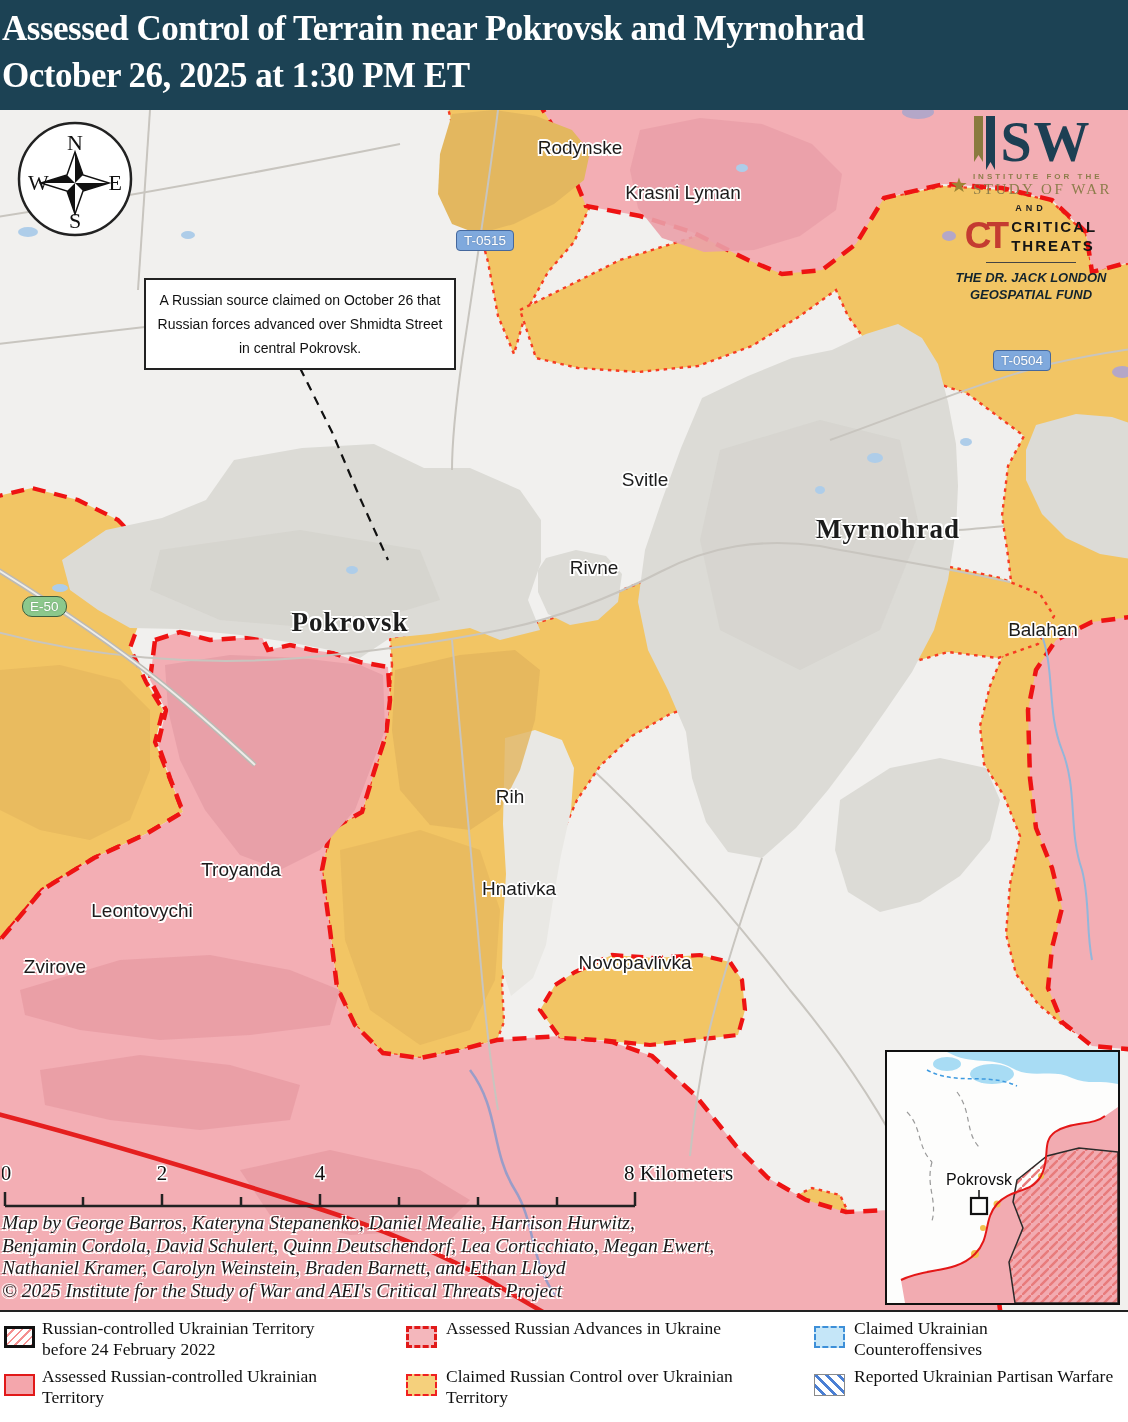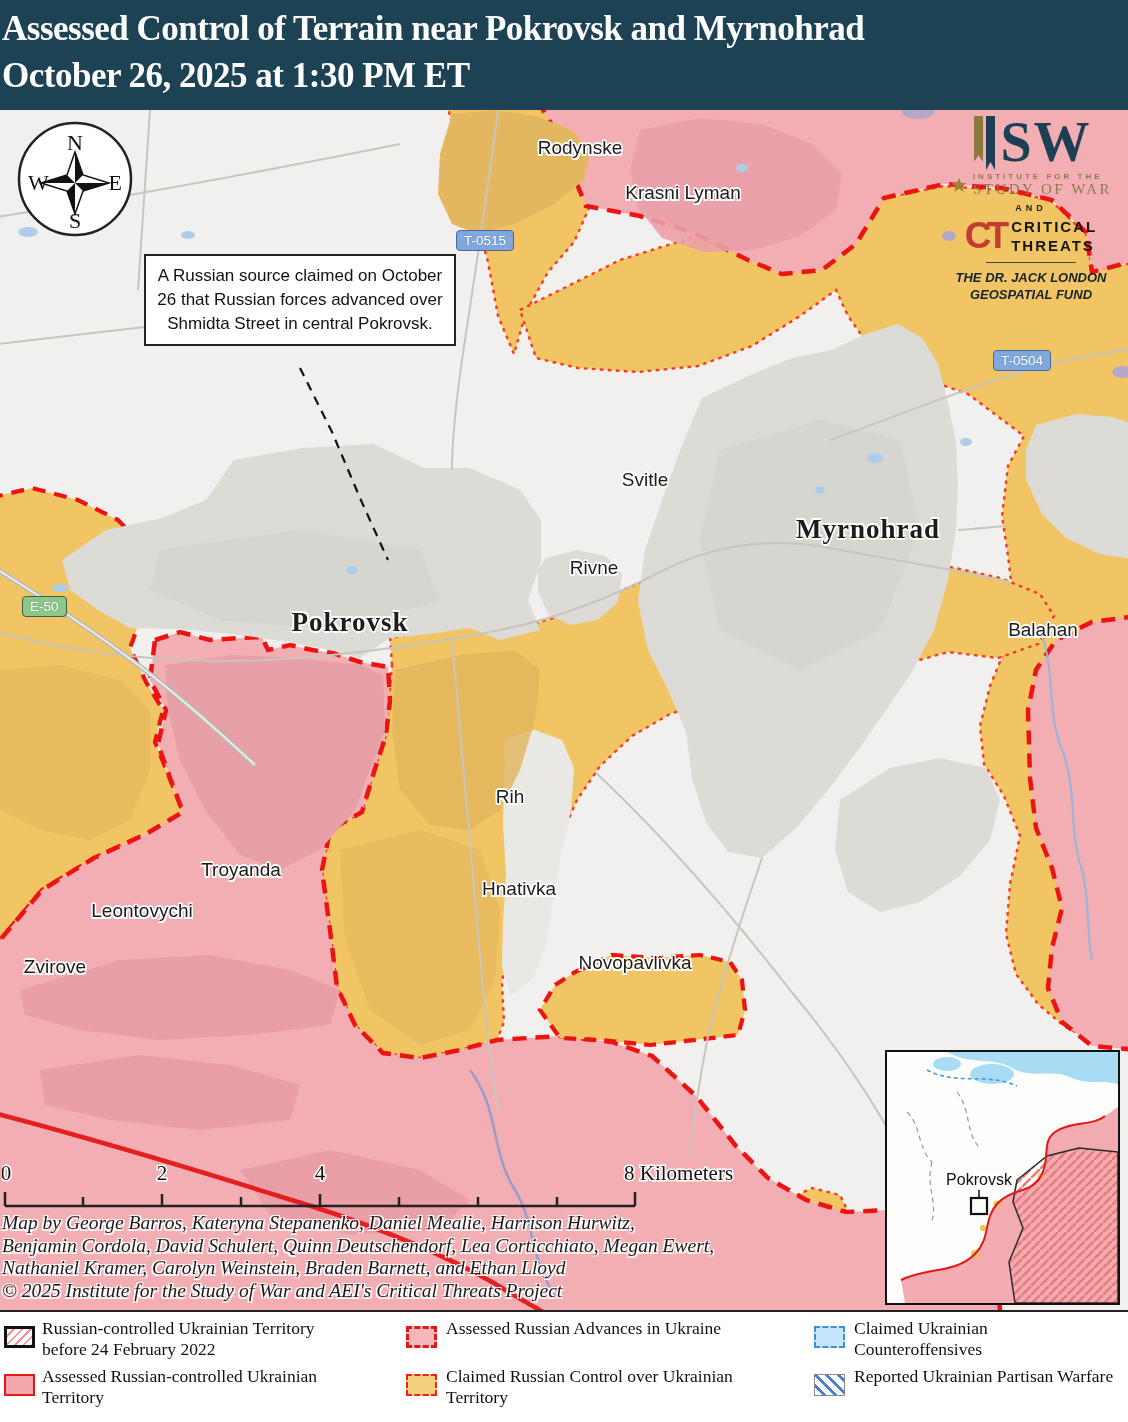--- a/index.html
+++ b/index.html
@@ -13,22 +13,22 @@
   .hdr .l2 { font-size:35px; line-height:48px; letter-spacing:-0.5px; }
 
   
   .map { position:absolute; left:0; top:110px; width:1128px; height:1200px; background:#f1f0ee; overflow:hidden; }
   .map svg.base { position:absolute; left:0; top:0; }
 
   
   .compass { position:absolute; left:16px; top:10px; width:118px; height:118px; }
 
   
-  .callout { position:absolute; left:144px; top:144px; width:312px; background:#fff; border:2px solid #222;
-             font-size:17px; line-height:24px; text-align:center; color:#111; padding:8px 10px; }
+  .callout { position:absolute; left:144px; top:168px; width:312px; background:#fff; border:2px solid #222;
+             font-size:14px; line-height:24px; text-align:center; color:#111; padding:8px 10px; }
 
   
   .logo { position:absolute; right:8px; top:4px; width:178px; text-align:center; }
   .isw-row { display:flex; align-items:flex-end; justify-content:center; gap:2px; }
   .isw-text { font-family:"Liberation Serif", serif; font-weight:bold; font-size:56px; line-height:56px; color:#1d3f53; letter-spacing:2px; }
   .inst-wrap { display:flex; align-items:center; justify-content:center; gap:5px; margin-top:2px; }
   .inst-star { color:#9c8434; font-size:20px; line-height:20px; }
   .inst-col { text-align:left; }
   .inst-l1 { font-size:8px; letter-spacing:3px; font-weight:bold; color:#8d7d4b; }
   .inst-l2 { font-family:"Liberation Serif", serif; font-size:15px; letter-spacing:2.5px; color:#8d7d4b; }
@@ -218,35 +218,35 @@
       </div>
       <hr class="ct-div">
       <div class="fund">
         <div>THE DR. JACK LONDON</div>
         <div>GEOSPATIAL FUND</div>
       </div>
     </div>
 
     <div class="badge blue" style="left:456px; top:112px;margin-top:8px;">T-0515</div>
     <div class="badge blue" style="left:993px; top:240px;">T-0504</div>
-    <div class="badge green" style="left:22px;  top:486px;">E-50</div>
+    <div class="badge green" style="left:22px;  top:486px;border-radius:10px;">E-50</div>
 
     <span class="plc" style="left:552px; top:38px;margin-left:28px;">Rodynske</span>
     <span class="plc" style="left:683px; top:83px;">Krasni Lyman</span>
     <span class="plc" style="left:645px; top:370px;">Svitle</span>
     <span class="plc" style="left:594px; top:458px;">Rivne</span>
     <span class="plc" style="left:1043px;top:520px;">Balahan</span>
     <span class="plc" style="left:510px; top:687px;">Rih</span>
     <span class="plc" style="left:519px; top:779px;">Hnativka</span>
     <span class="plc" style="left:635px; top:853px;">Novopavlivka</span>
     <span class="plc" style="left:241px; top:760px;">Troyanda</span>
     <span class="plc" style="left:142px; top:801px;">Leontovychi</span>
     <span class="plc" style="left:55px;  top:857px;">Zvirove</span>
     <span class="plc city" style="left:350px; top:512px;">Pokrovsk</span>
-    <span class="plc city" style="left:868px; top:419px;">Myrnohrad</span>
+    <span class="plc city" style="left:888px; top:419px;">Myrnohrad</span>
 
     <svg class="scalebar" viewBox="0 0 760 52">
       <g font-family="Liberation Serif, serif" font-size="21" fill="#111" stroke="#fff" stroke-width="3" paint-order="stroke">
         <text x="4" y="22" text-anchor="middle">0</text>
         <text x="160" y="22" text-anchor="middle">2</text>
         <text x="318" y="22" text-anchor="middle">4</text>
         <text x="622" y="22" text-anchor="start">8 Kilometers</text>
       </g>
       <g stroke="#222" stroke-width="2.5">
         <line x1="3" y1="48" x2="633" y2="48"></line>

